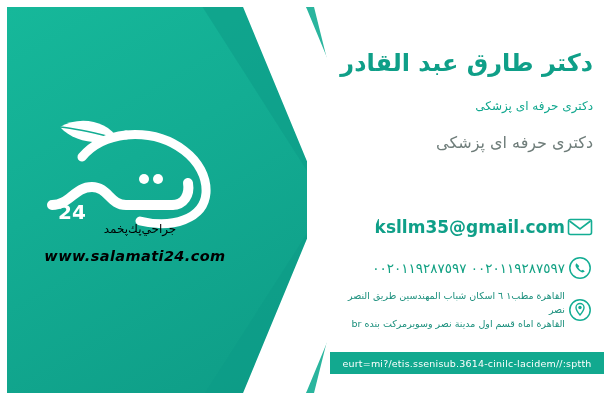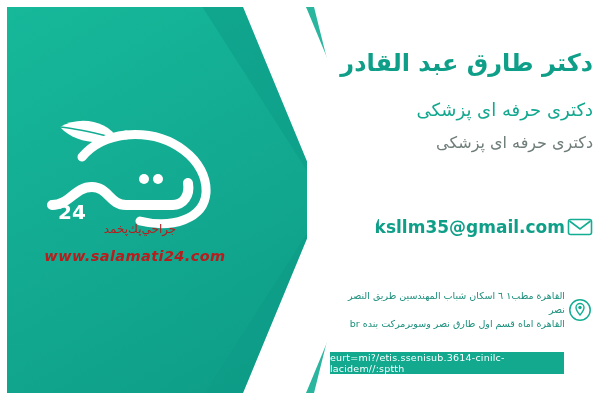--- a/index.html
+++ b/index.html
@@ -58,21 +58,21 @@
   }
 
   
   #logo{
     position:absolute;left:22px;top:109px;width:220px;height:120px;
     z-index:10;
   }
   #logo svg{display:block;}
   .logo-sub{
     position:absolute;
-    color:#b91c1c;
+    color:#000000;
     direction:rtl;
     text-align:center;
   }
   #logo-tagline{
     left:40px;top:222px;width:200px;
     font-size:12px;letter-spacing:2px;
     z-index:10;
   }
   #logo-url{
     left:20px;top:248px;width:230px;
@@ -88,21 +88,21 @@
   }
   .name{
     position:absolute;right:16px;top:42px;
     font-size:24px;font-weight:bold;color:#0f9f88;
     direction:rtl;text-align:right;
     letter-spacing:.3px;
     margin-left:24px;
   }
   .spec1{
     position:absolute;right:16px;top:92px;
-    font-size:18px;color:#12a88f;direction:rtl;text-align:right;
+    font-size:12px;color:#12a88f;direction:rtl;text-align:right;
   }
   .spec2{
     position:absolute;right:16px;top:126px;
     font-size:16px;color:#6f7d7a;direction:rtl;text-align:right;
   }
 
   
   .row{
     position:absolute;right:14px;
     display:flex;align-items:center;justify-content:flex-end;
@@ -117,21 +117,21 @@
   #row-email{top:205px;}
   #row-email .txt{font-size:17px;font-weight:bold;color:#0f9f88;direction:ltr;}
   #row-phone{top:246px;}
   #row-phone .txt{font-size:13.5px;color:#12a183;letter-spacing:.2px;}
   #row-addr{top:282px;}
   #row-addr .txt{font-size:9.5px;color:#1a8f7c;line-height:1.45;}
 
   
   #urlbar{
     position:absolute;left:330px;top:352px;
-    width:234px;height:22px;
+    width:274px;height:22px;
     background:#12a98f;
     display:flex;align-items:center;justify-content:center;
   }
   #urlbar span{
     color:#ffffff;font-size:9.5px;letter-spacing:.2px;
     direction:ltr;
   }
 </style>
 </head>
 <body>
@@ -175,25 +175,34 @@
     <div class="row" id="row-email">
       <span class="txt">trksllm35@gmail.com</span>
       <span class="ico">
         <svg width="26" height="20" viewBox="0 0 26 20">
           <rect x="1.5" y="2.5" width="23" height="15" rx="2" fill="none" stroke="#13ad93" stroke-width="1.6"></rect>
           <path d="M2.5 4 L13 12 L23.5 4" fill="none" stroke="#13ad93" stroke-width="1.6"></path>
         </svg>
       </span>
     </div>
 
+    <div class="row" id="row-phone">
+      <span class="txt">٠٠٢٠١١٩٢٨٧٥٩٧  ٠٠٢٠١١٩٢٨٧٥٩٧</span>
+      <span class="ico">
+        <svg width="24" height="24" viewBox="0 0 24 24">
+          <circle cx="12" cy="12" r="10.2" fill="none" stroke="#13ad93" stroke-width="1.5"></circle>
+          <path d="M8.4 7.2 C7.3 8.3 7.2 9.9 8.2 11.4 C9.3 13.1 11 14.8 12.7 15.8 C14.1 16.7 15.7 16.6 16.8 15.6 L15 13.8 L13.4 14.6 C12.5 14.1 11.1 12.8 10.3 11.7 L11.2 10.1 Z" fill="#13ad93"></path>
+        </svg>
+      </span>
+    </div>
 
     <div class="row" id="row-addr">
       <span class="txt">
         <span>القاهرة مطب١ ٦ اسكان شباب المهندسين طريق النصر مدينة نصر</span><br>
-        <span>القاهرة اماه قسم اول طارق نصر وسوبرمركت بنده br</span>
+        <span>القاهرة اماه قسم اول مدينة نصر وسوبرمركت بنده br</span>
       </span>
       <span class="ico">
         <svg width="24" height="26" viewBox="0 0 24 26">
           <circle cx="12" cy="13" r="10.2" fill="none" stroke="#13ad93" stroke-width="1.5"></circle>
           <path d="M12 6.5 C9.8 6.5 8 8.3 8 10.5 C8 13.4 12 18 12 18 C12 18 16 13.4 16 10.5 C16 8.3 14.2 6.5 12 6.5 Z" fill="none" stroke="#13ad93" stroke-width="1.4"></path>
           <circle cx="12" cy="10.5" r="1.7" fill="#13ad93"></circle>
         </svg>
       </span>
     </div>
 

